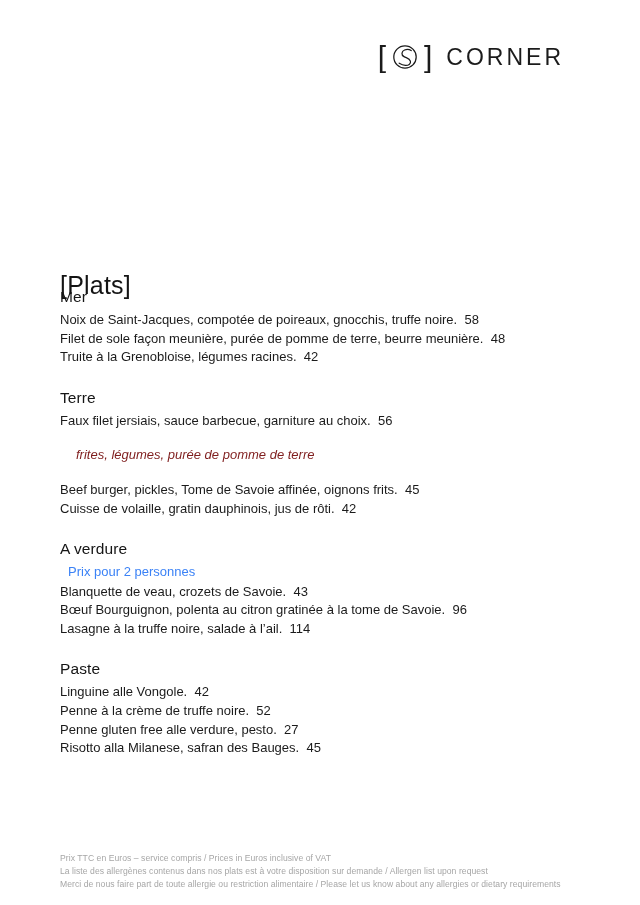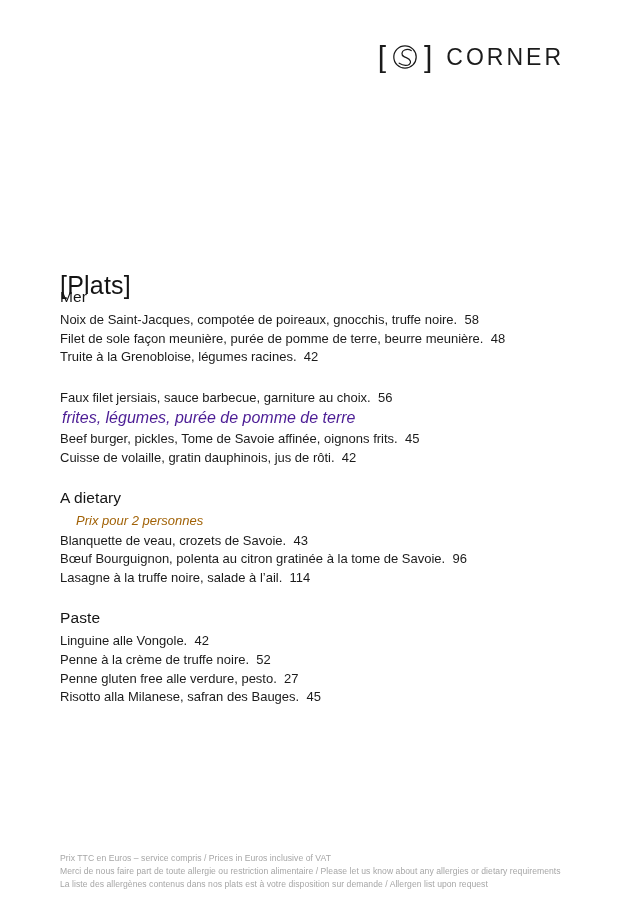--- a/index.html
+++ b/index.html
@@ -81,38 +81,37 @@
 
   .section-title {
     font-size: 15.5px;
     font-weight: 400;
     color: #151515;
     margin: 0 0 5px 0;
     letter-spacing: 0.1px;
   }
   .section-note {
     font-size: 13px;
-    font-style: italic;
-    color: #a16207;
-    margin: 0 0 1px 16px;
+    color: #3b82f6;
+    margin: 0 0 1px 8px;
     line-height: 18.5px;
   }
   .dish {
     font-size: 13px;
     line-height: 18.6px;
     color: #1b1b1b;
     white-space: pre;
     margin: 0;
   }
   .dish-sub {
-    font-size: 16px;
+    font-size: 13px;
     font-style: italic;
     line-height: 18.6px;
-    color: #4c1d95;
-    margin: 2px;
+    color: #7f1d1d;
+    margin: 16px;
   }
 
   
   .footer {
     position: absolute;
     left: 60px;
     bottom: 14px;
     width: 545px;
   }
   .footer-line {
@@ -143,38 +142,39 @@
 <div class="page-title">[Plats]</div>
 
 <div class="menu">
     <div class="section">
       <div class="section-title">Mer</div>
       <div class="dish">Noix de Saint-Jacques, compotée de poireaux, gnocchis, truffe noire.  58</div>
       <div class="dish">Filet de sole façon meunière, purée de pomme de terre, beurre meunière.  48</div>
       <div class="dish">Truite à la Grenobloise, légumes racines.  42</div>
     </div>
     <div class="section">
+      <div class="section-title">Terre</div>
       <div class="dish">Faux filet jersiais, sauce barbecue, garniture au choix.  56</div>
       <div class="dish-sub">frites, légumes, purée de pomme de terre</div>
       <div class="dish">Beef burger, pickles, Tome de Savoie affinée, oignons frits.  45</div>
       <div class="dish">Cuisse de volaille, gratin dauphinois, jus de rôti.  42</div>
     </div>
     <div class="section">
-      <div class="section-title">A dietary</div>
+      <div class="section-title">A verdure</div>
       <div class="section-note">Prix pour 2 personnes</div>
       <div class="dish">Blanquette de veau, crozets de Savoie.  43</div>
       <div class="dish">Bœuf Bourguignon, polenta au citron gratinée à la tome de Savoie.  96</div>
       <div class="dish">Lasagne à la truffe noire, salade à l’ail.  114</div>
     </div>
     <div class="section">
       <div class="section-title">Paste</div>
       <div class="dish">Linguine alle Vongole.  42</div>
       <div class="dish">Penne à la crème de truffe noire.  52</div>
       <div class="dish">Penne gluten free alle verdure, pesto.  27</div>
       <div class="dish">Risotto alla Milanese, safran des Bauges.  45</div>
     </div>
   </div>
 
 <div class="footer">
     <div class="footer-line">Prix TTC en Euros – service compris / Prices in Euros inclusive of VAT</div>
+    <div class="footer-line">La liste des allergènes contenus dans nos plats est à votre disposition sur demande / Allergen list upon request</div>
     <div class="footer-line">Merci de nous faire part de toute allergie ou restriction alimentaire / Please let us know about any allergies or dietary requirements</div>
-    <div class="footer-line">La liste des allergènes contenus dans nos plats est à votre disposition sur demande / Allergen list upon request</div>
   </div>
 
 </body></html>

